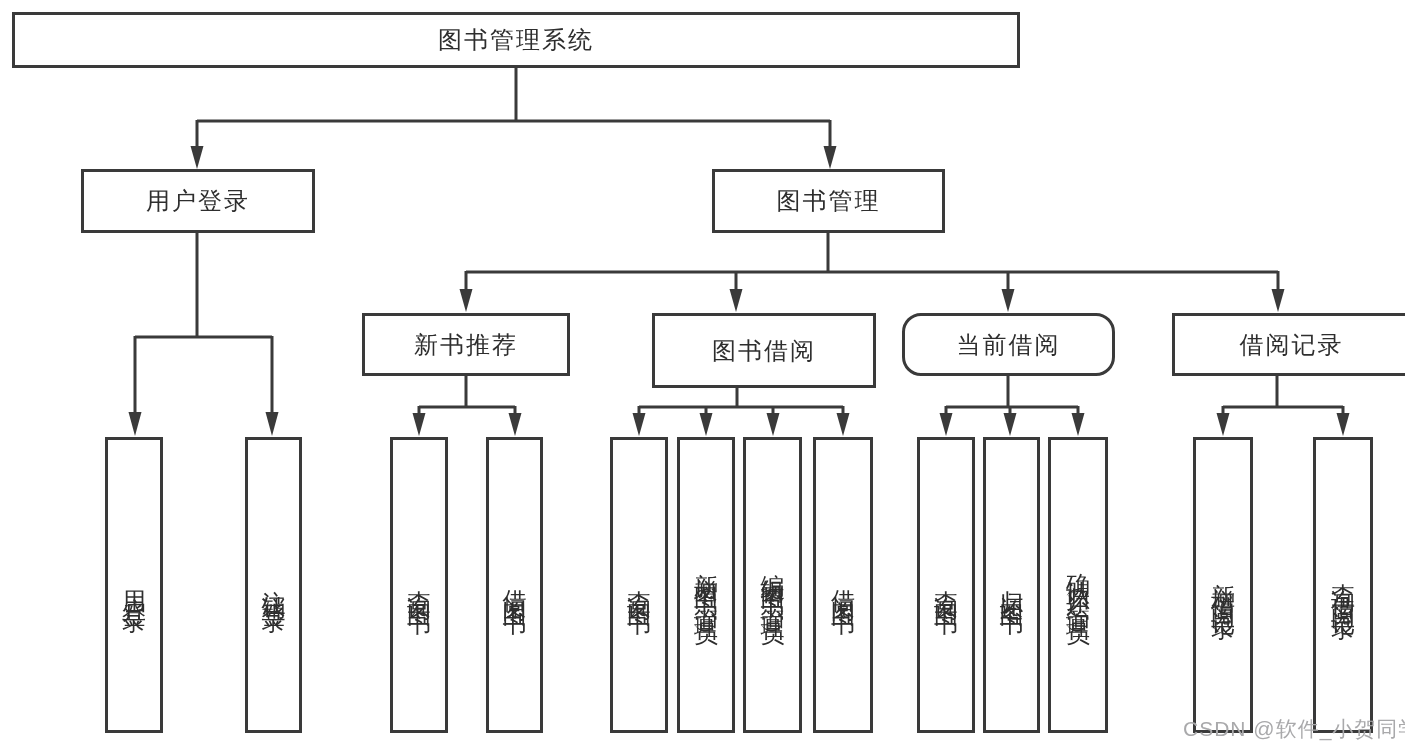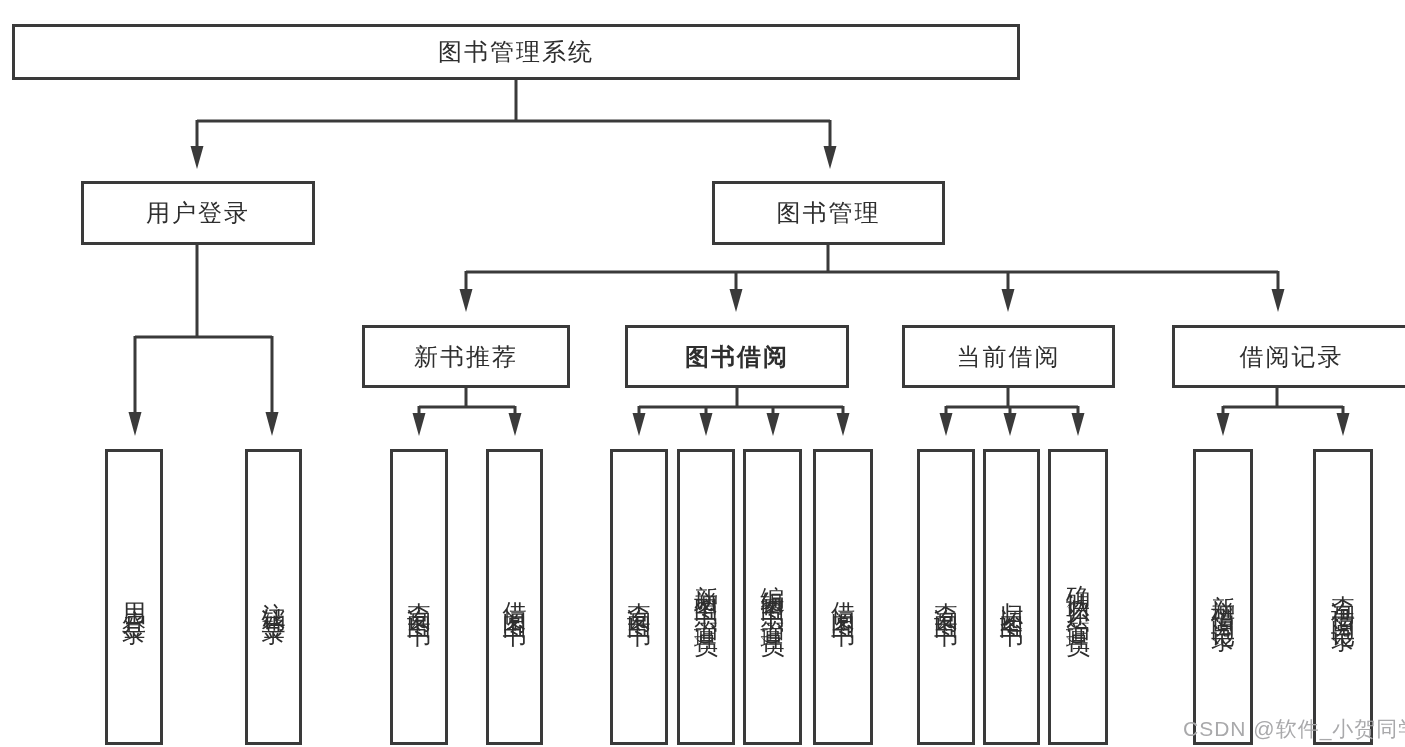--- a/index.html
+++ b/index.html
@@ -10,21 +10,20 @@
   }
   svg.wires { position:absolute; left:0; top:0; width:1405px; height:747px; color:var(--line,#3a3a3a); }
   svg.wires path { stroke:currentColor; stroke-width:3; fill:none; }
   svg.wires polygon { fill:currentColor; }
   .node {
     position:absolute; box-sizing:border-box; background:#ffffff;
     border:3px solid var(--line,#3a3a3a);
     display:flex; align-items:center; justify-content:center;
     font-size:24px; letter-spacing:2px; color:var(--text,#2e2e2e);
     z-index:2;
-    margin-top:12px;
   }
   .leaf span {
     writing-mode:vertical-rl; text-orientation:mixed;
     font-size:24px; letter-spacing:7px; line-height:1;
   }
   .watermark {
     position:absolute; left:1183px; top:715px; z-index:5;
     font-size:21px; letter-spacing:1px; color:var(--watermark,#a9a9ab);
     white-space:nowrap;
   }
@@ -69,22 +68,22 @@
     <polygon points="1216.5,413 1229.5,413 1223,436"></polygon>
     <polygon points="1336.5,413 1349.5,413 1343,436"></polygon>
   </svg>
 
   <div class="node" style="left:12px; top:12px; width:1008px; height:56px;">图书管理系统</div>
 
   <div class="node" style="left:81px; top:169px; width:234px; height:64px;">用户登录</div>
   <div class="node" style="left:712px; top:169px; width:233px; height:64px;">图书管理</div>
 
   <div class="node" style="left:362px; top:313px; width:208px; height:63px;">新书推荐</div>
-  <div class="node" style="left:625px; top:313px; width:224px; height:63px;font-weight:bold;">图书借阅</div>
-  <div class="node" style="left:902px; top:313px; width:213px; height:63px;">当前借阅</div>
+  <div class="node" style="left:652px; top:313px; width:224px; height:75px;">图书借阅</div>
+  <div class="node" style="left:902px; top:313px; width:213px; height:63px;border-radius:19px;">当前借阅</div>
   <div class="node" style="left:1172px; top:313px; width:239px; height:63px;">借阅记录</div>
 
   <div class="node leaf" style="left:105px; top:437px; width:58px; height:296px;">
     <span>用户登录</span>
   </div>
   <div class="node leaf" style="left:245px; top:437px; width:57px; height:296px;">
     <span>注销登录</span>
   </div>
 
   <div class="node leaf" style="left:390px; top:437px; width:58px; height:296px;">

